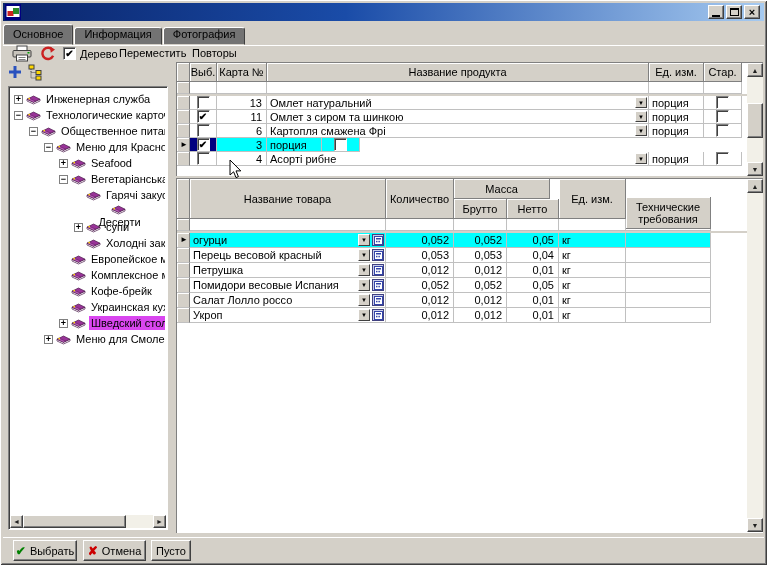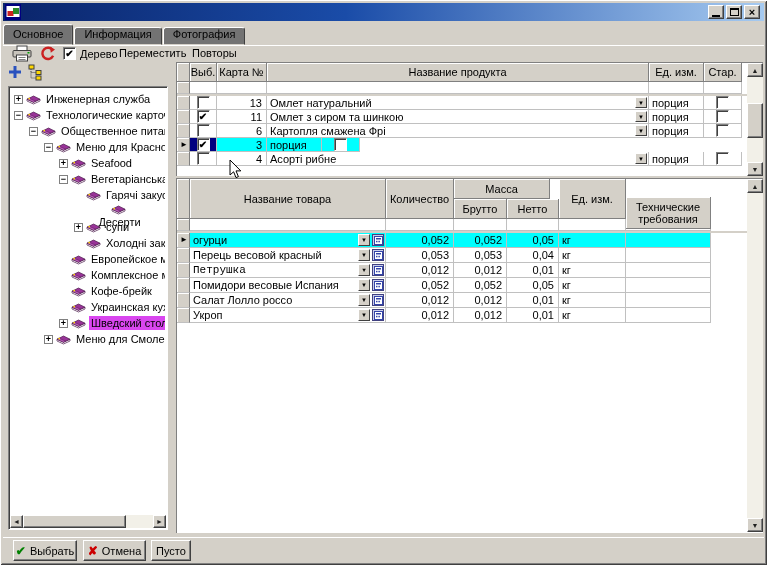--- a/index.html
+++ b/index.html
@@ -568,21 +568,21 @@
           </span>
         </div>
         <div class="cell num w2-qty">0,053</div>
         <div class="cell num w2-gross">0,053</div>
         <div class="cell num w2-net">0,04</div>
         <div class="cell w2-unit">кг</div>
         <div class="cell w2-tech"></div>
       </div>
       <div class="grow2">
         <div class="cell ind w2-ind"></div>
-        <div class="cell rel w2-name" style="padding-right: 30px; font-family: Liberation Mono, monospace;">
+        <div class="cell rel w2-name" style="padding-right: 30px;">
           <span class="ctext">Петрушка</span>
           <span class="ddbtn dd2">▼</span>
           <span class="calcbtn">
             <svg width="9" height="9" viewBox="0 0 9 9">
               <rect x="0.5" y="0.5" width="8" height="8" fill="#fff" stroke="#3344aa"></rect>
               <rect x="2" y="2" width="5" height="1.5" fill="#3344aa"></rect>
               <rect x="2" y="4.8" width="1.5" height="1.5" fill="#3344aa"></rect>
               <rect x="4.4" y="4.8" width="1.5" height="1.5" fill="#3344aa"></rect>
             </svg>
           </span>

